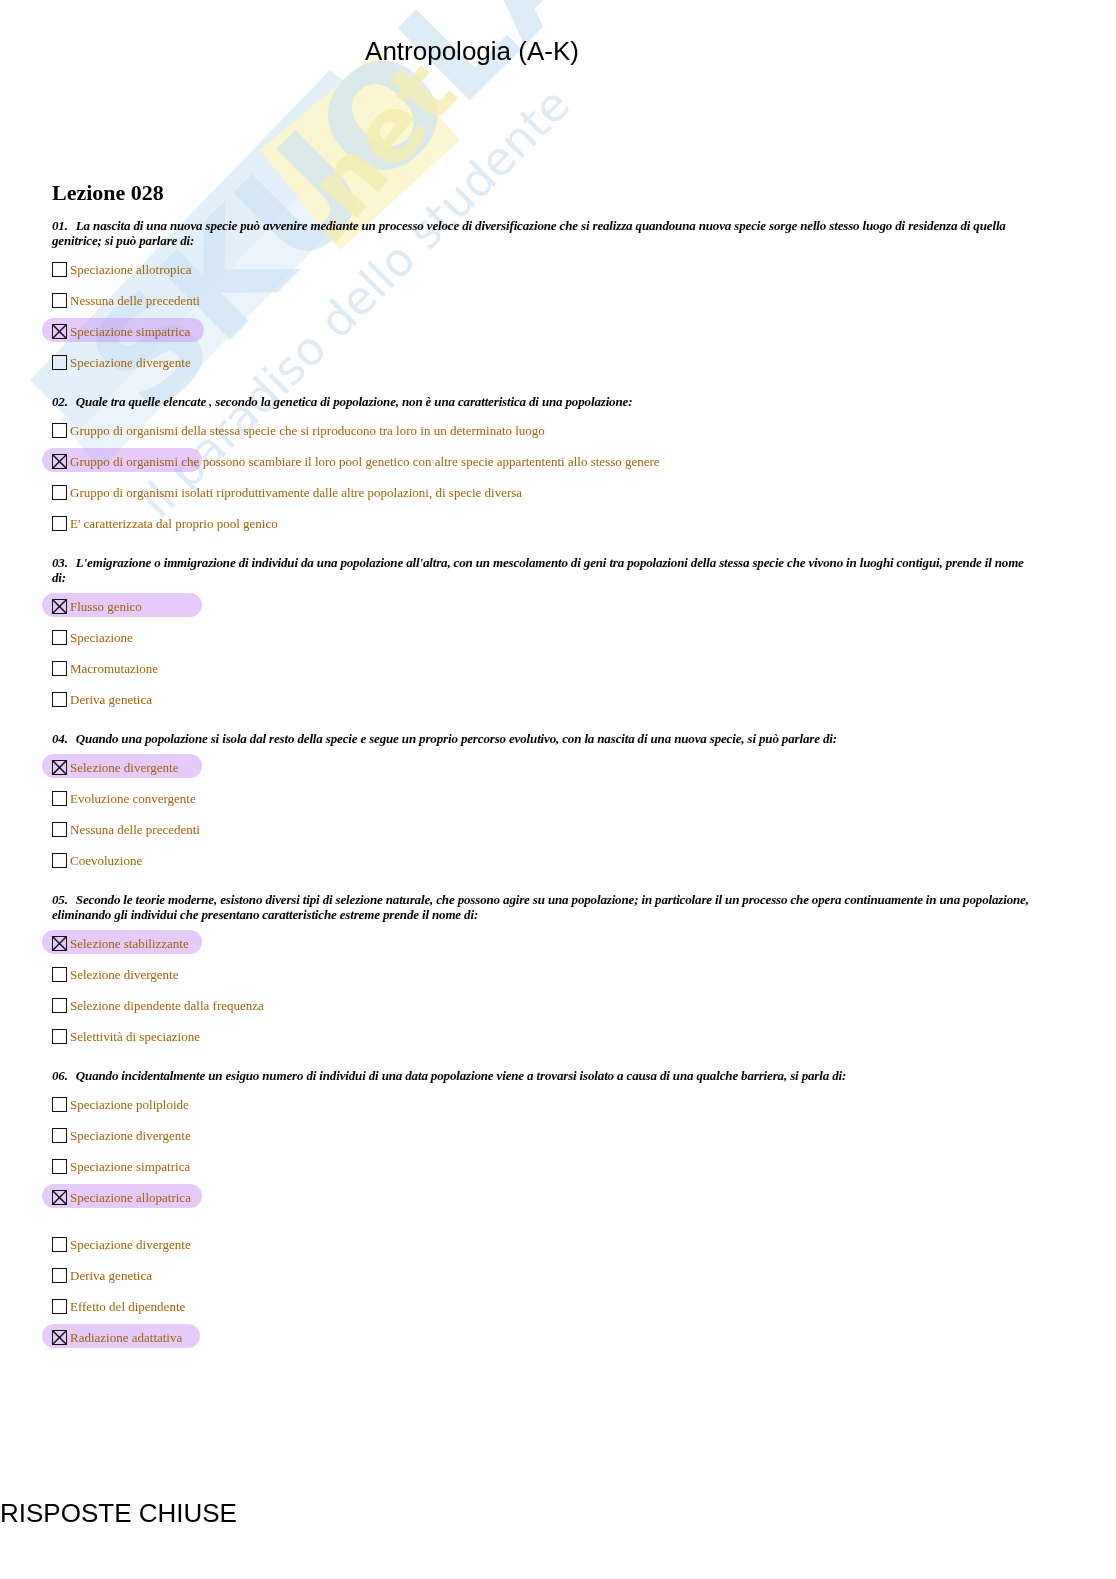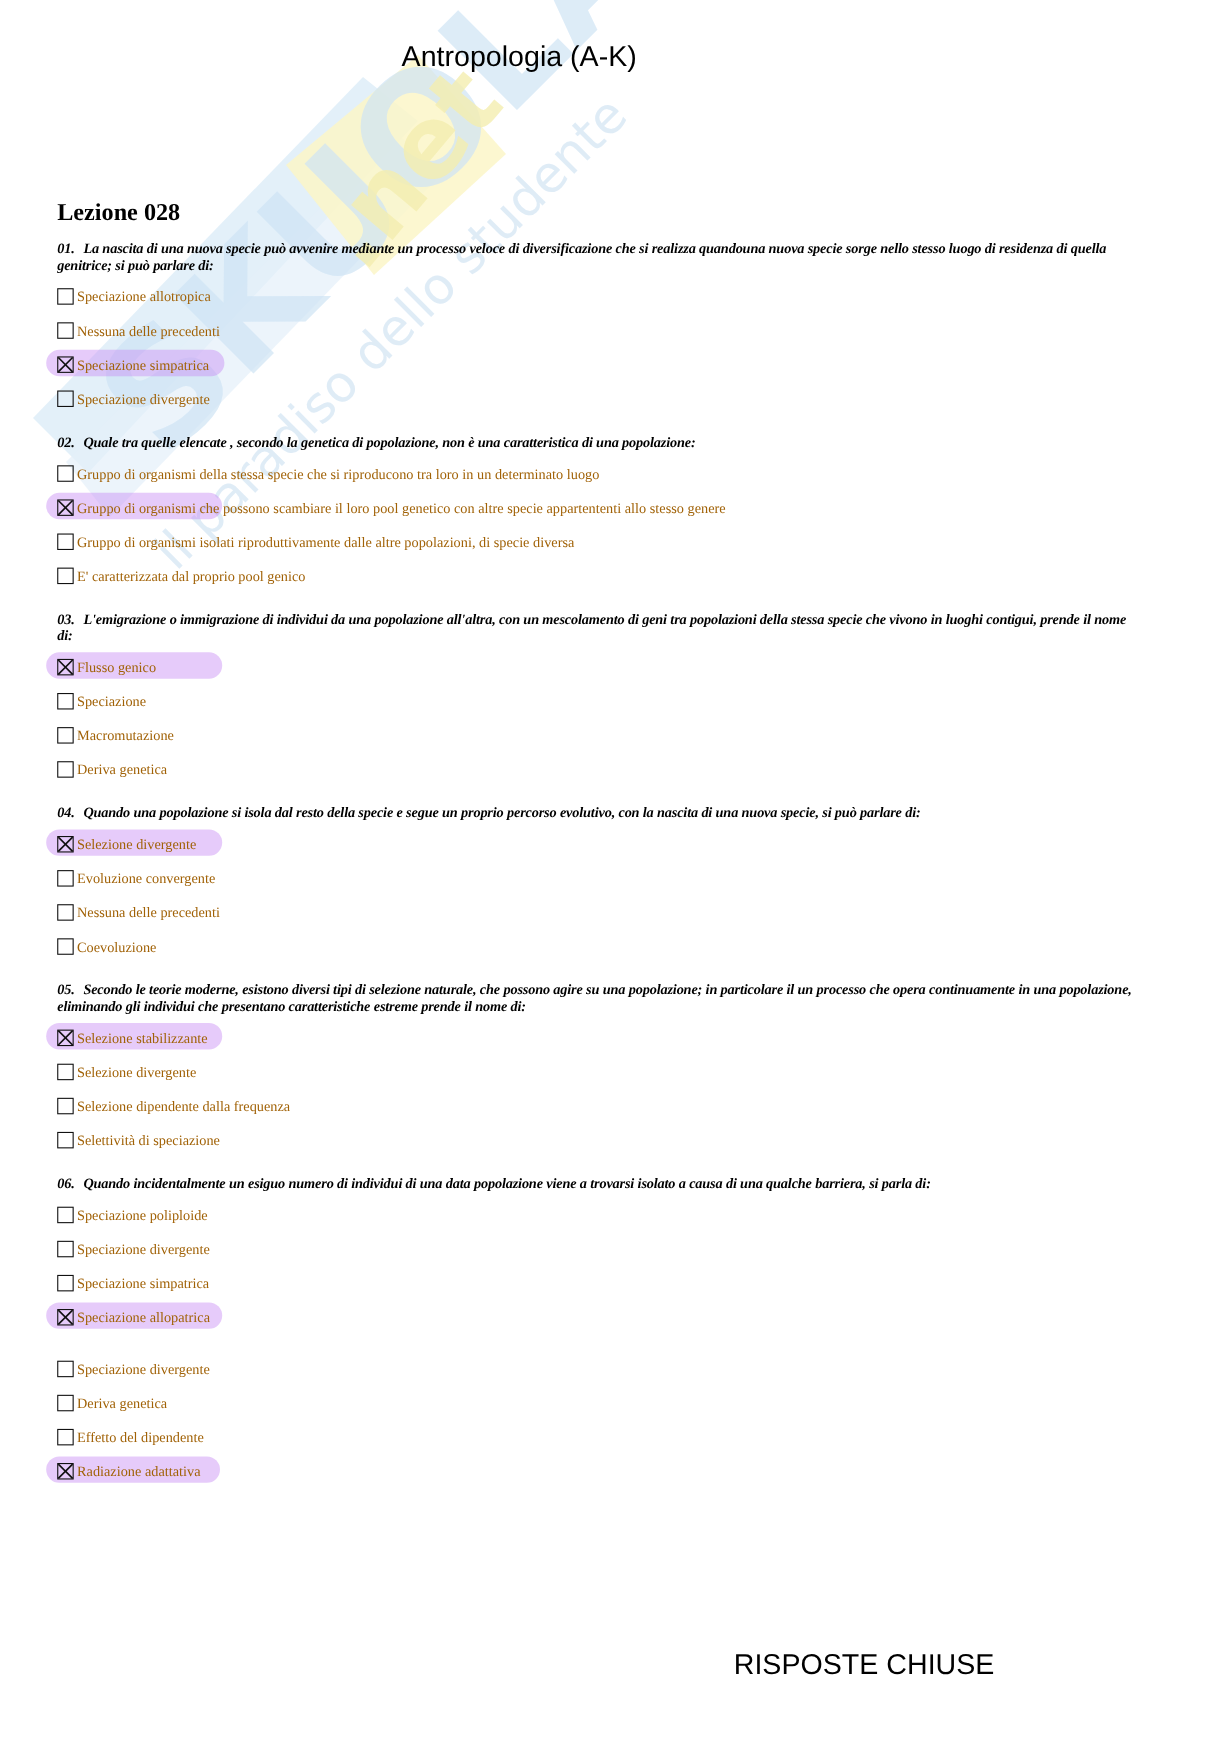--- a/index.html
+++ b/index.html
@@ -27,21 +27,21 @@
       text-align: center;
       font-family: "Liberation Sans", sans-serif;
       font-size: 26px;
       z-index: 2;
     }
     .page-footer {
       position: absolute;
       top: 1498px;
       left: 0;
       width: 904px;
-      text-align: right;
+      text-align: left;
       font-family: "Liberation Sans", sans-serif;
       font-size: 26px;
       z-index: 2;
     }
     .content {
       position: absolute;
       left: 52px;
       top: 178px;
       width: 980px;
       z-index: 2;

